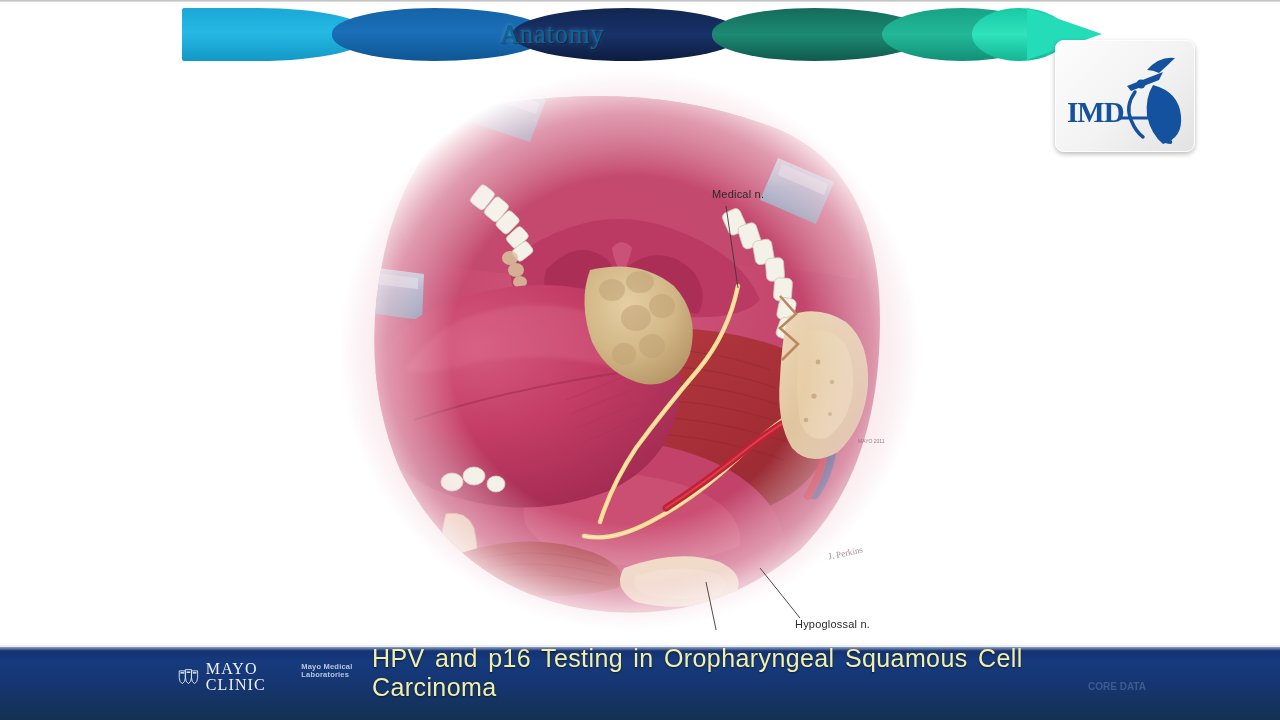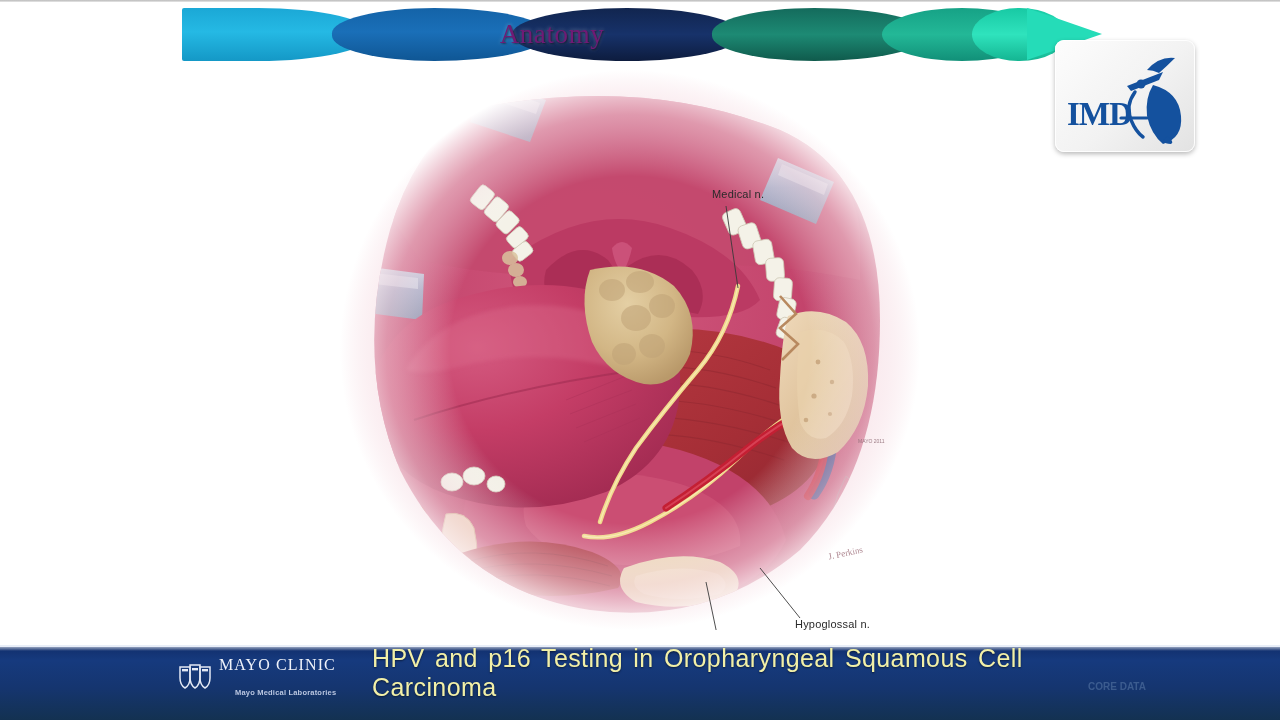--- a/index.html
+++ b/index.html
@@ -86,21 +86,21 @@
     border-left: 75px solid #25dcb8;
     filter: blur(0.4px);
   }
   #header-title {
     position: absolute;
     left: 0; top: 0;
     width: 920px; height: 53px;
     display: flex;
     align-items: center;
     justify-content: center;
-    color: #701a75;
+    color: #0369a1;
     font-family: "Liberation Serif", serif;
     font-size: 27px;
     letter-spacing: 0.6px;
     text-shadow: 1px 1px 2px rgba(0,0,0,0.55), 0 0 4px rgba(255,255,255,0.35);
     padding-right: 180px;
     box-sizing: border-box;
   }
 
   
   #imd-logo {
@@ -112,21 +112,21 @@
     background: linear-gradient(135deg, #fdfdfd 0%, #f2f2f2 55%, #e2e2e2 100%);
     border-radius: 9px;
     box-shadow: 0 2px 5px rgba(0,0,0,0.28), inset 0 0 0 1px rgba(255,255,255,0.9);
   }
   #imd-text {
     position: absolute;
     left: 12px;
     top: 56px;
     font-family: "Liberation Serif", serif;
     font-weight: bold;
-    font-size: 33px;
+    font-size: 29px;
     color: #14519e;
     letter-spacing: -1px;
     text-align: center;
   }
 
   
   #illustration {
     position: absolute;
     left: 340px;
     top: 70px;
@@ -187,21 +187,21 @@
     top: 660px;
     width: 180px;
     height: 34px;
     display: flex;
     align-items: center;
     gap: 7px;
   }
   #mayo-shields { display: block; }
   #mayo-wordmark {
     display: flex;
-    flex-direction: column;
+    flex-direction: row;
     line-height: 1;
     gap: 14px;
   }
   #mayo-name {
     font-family: "Liberation Serif", serif;
     font-size: 16px;
     letter-spacing: 1.1px;
     color: #eef2fa;
   }
   #mayo-sub {

